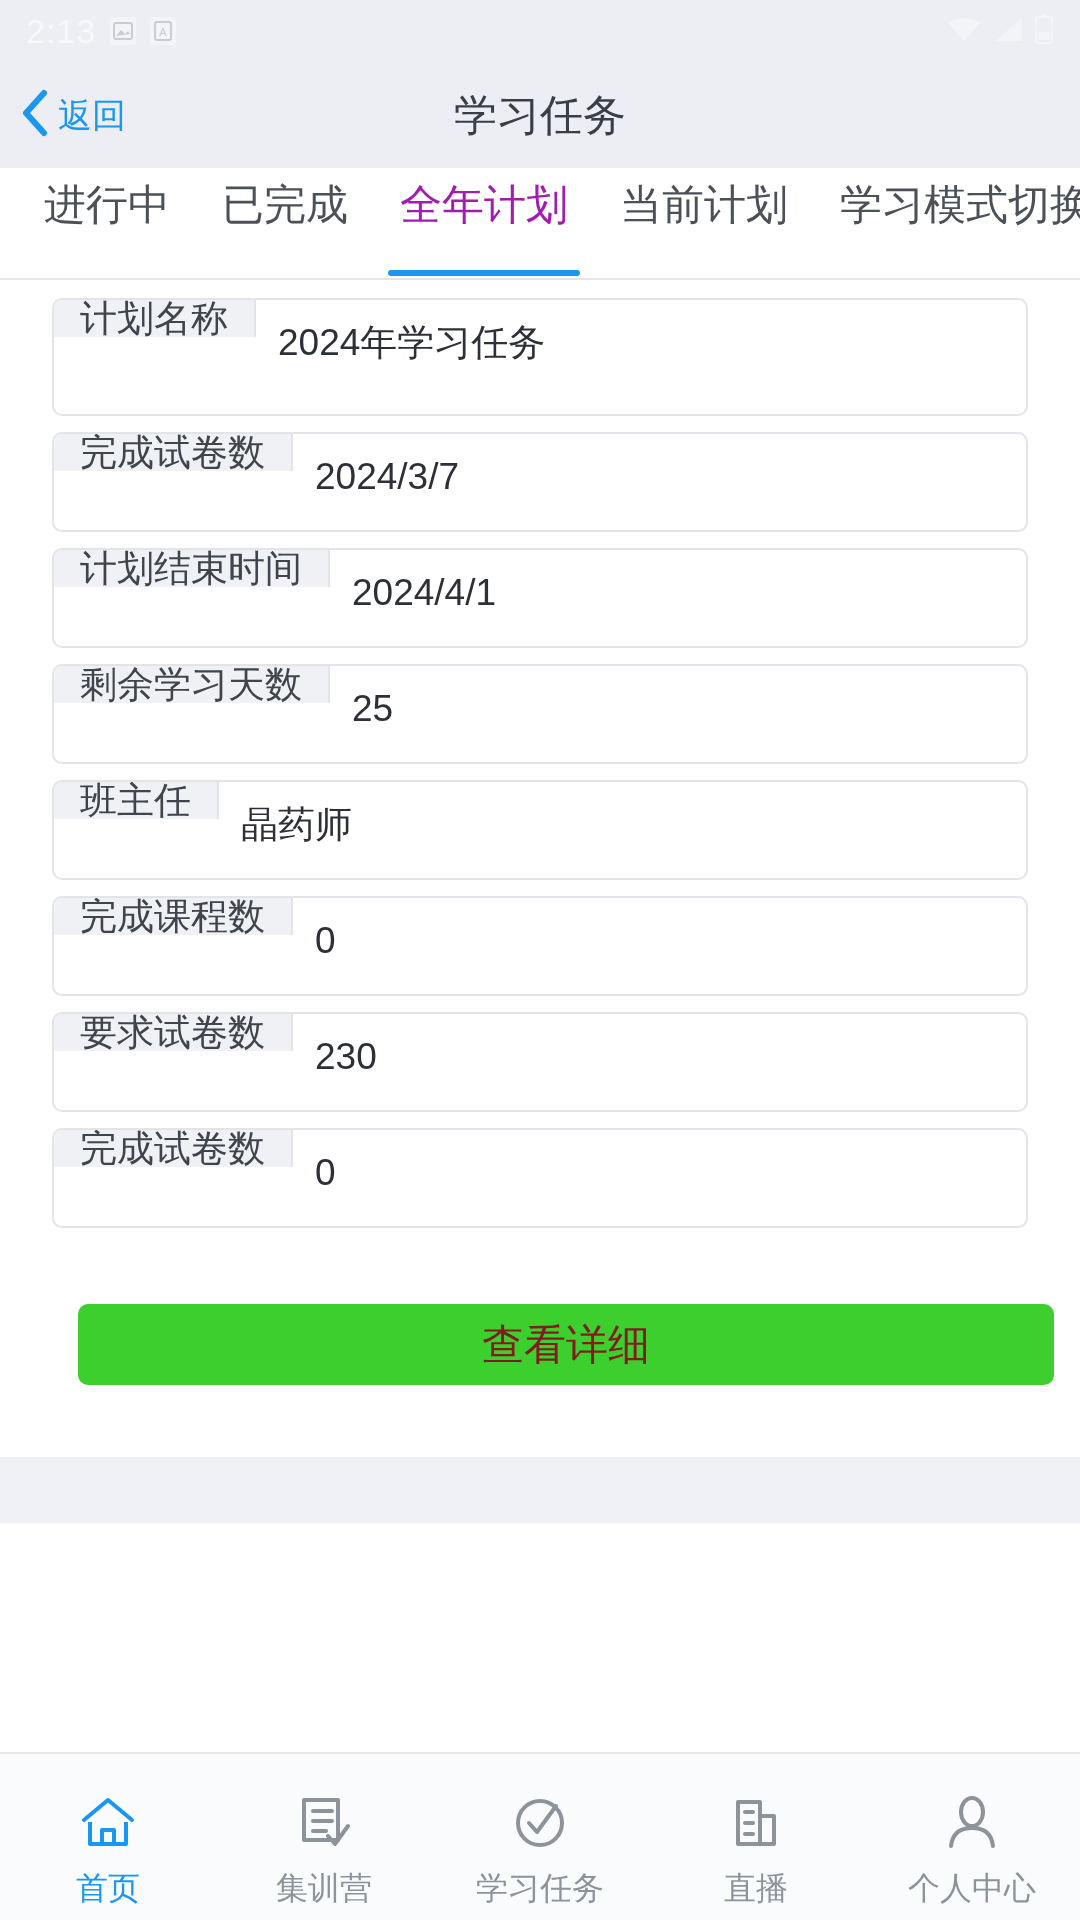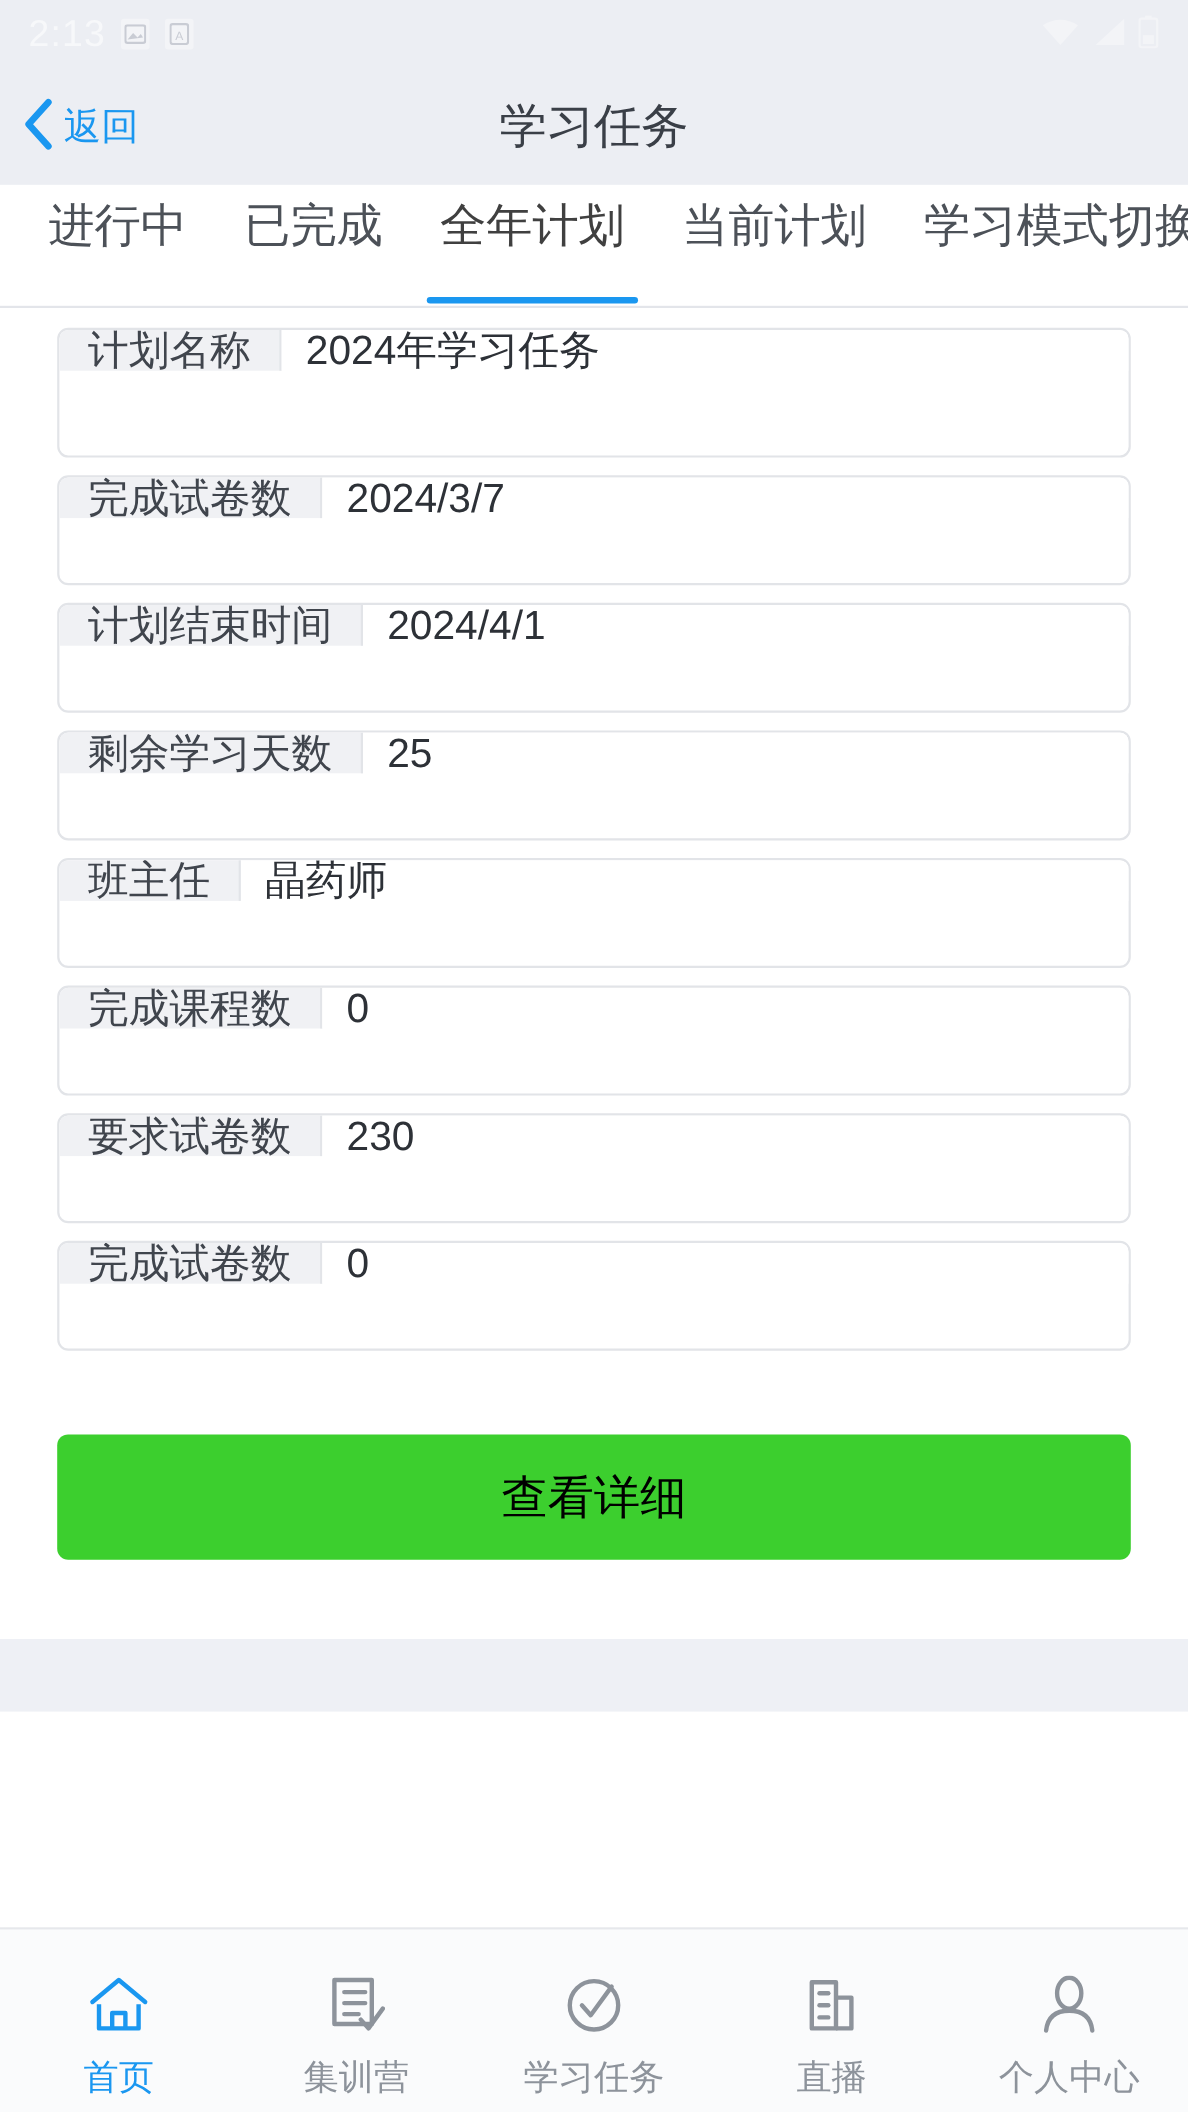--- a/index.html
+++ b/index.html
@@ -94,21 +94,21 @@
     font-size: 42px;
     color: #4c5158;
     line-height: 1;
     display: flex;
     flex-direction: column;
     align-items: center;
     height: 100%;
     flex: 0 0 auto;
   }
   .tab .tab-label { display: block; padding-top: 8px;}
-  .tab.active .tab-label { color: #404040; }
+  .tab.active .tab-label { color: #a21caf; }
   .tab .tab-underline {
     position: absolute;
     bottom: 2px;
     left: 14px; right: 14px;
     height: 6px;
     background: transparent;
     border-radius: 3px;
   }
   .tab.active .tab-underline { background: #1a97f0; }
 
@@ -147,38 +147,40 @@
   }
   .row-value {
     flex: 1 1 auto;
     display: flex;
     align-items: center;
     padding: 0 22px;
     font-size: 37px;
     color: #2d3137;
     background: #ffffff;
     line-height: 1;
+    margin-top: 24px;
   }
 
   .action-area {
     padding: 60px 52px 0 52px;
   }
   .primary-btn {
     width: 100%;
-    height: 114px;
+    height: 81px;
     background: #3ccf2e;
     border: none;
     border-radius: 10px;
-    color: #000000;
+    color: #7f1d1d;
     font-size: 42px;
     font-family: inherit;
     display: flex;
     align-items: center;
     justify-content: center;
     line-height: 1;
+    margin-left: 26px;
   }
 
   .content-gap {
     height: 66px;
     background: #eef0f5;
     margin-top: 72px;
   }
 
   
   .bottom-nav {

